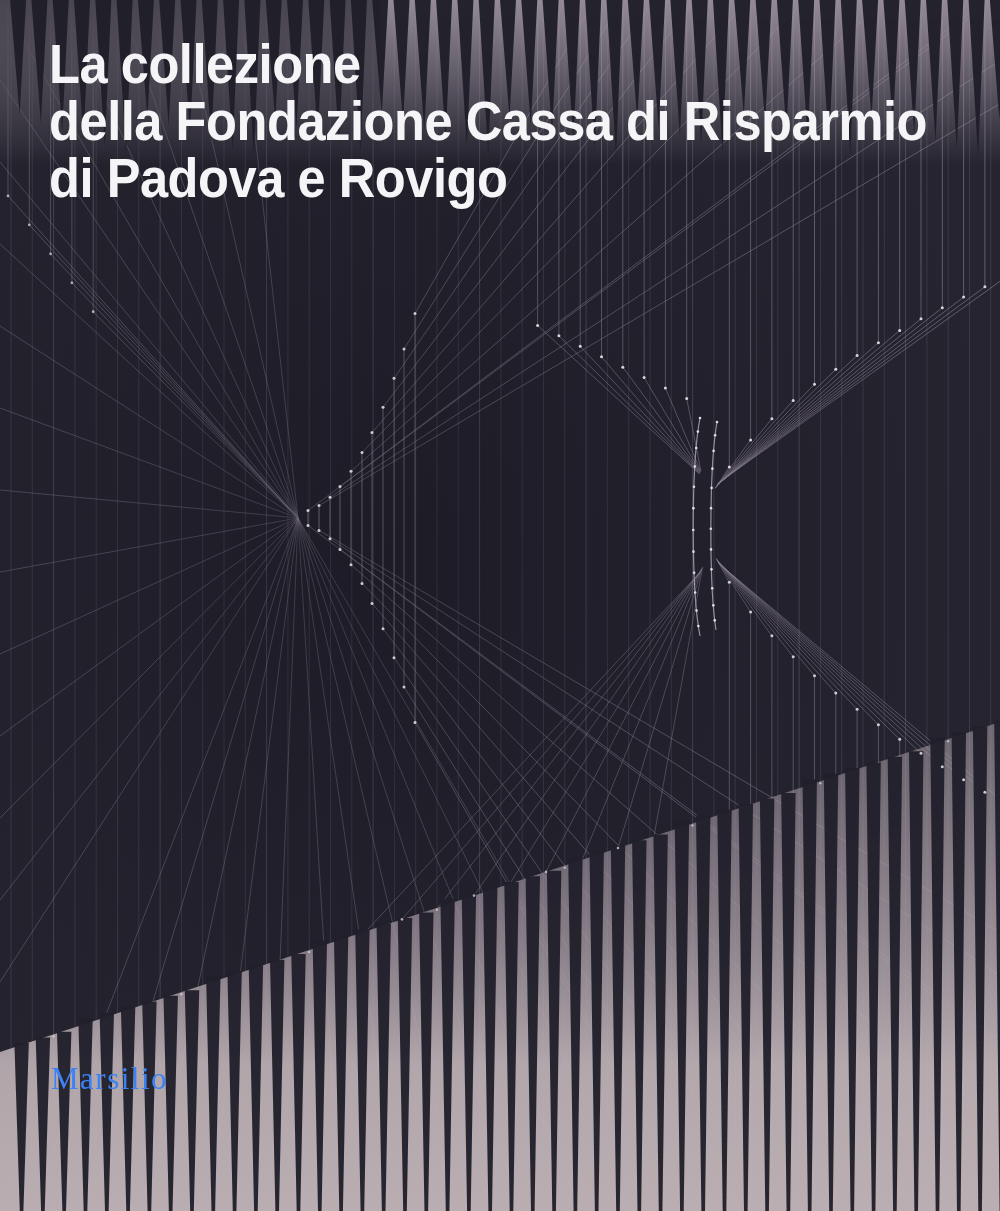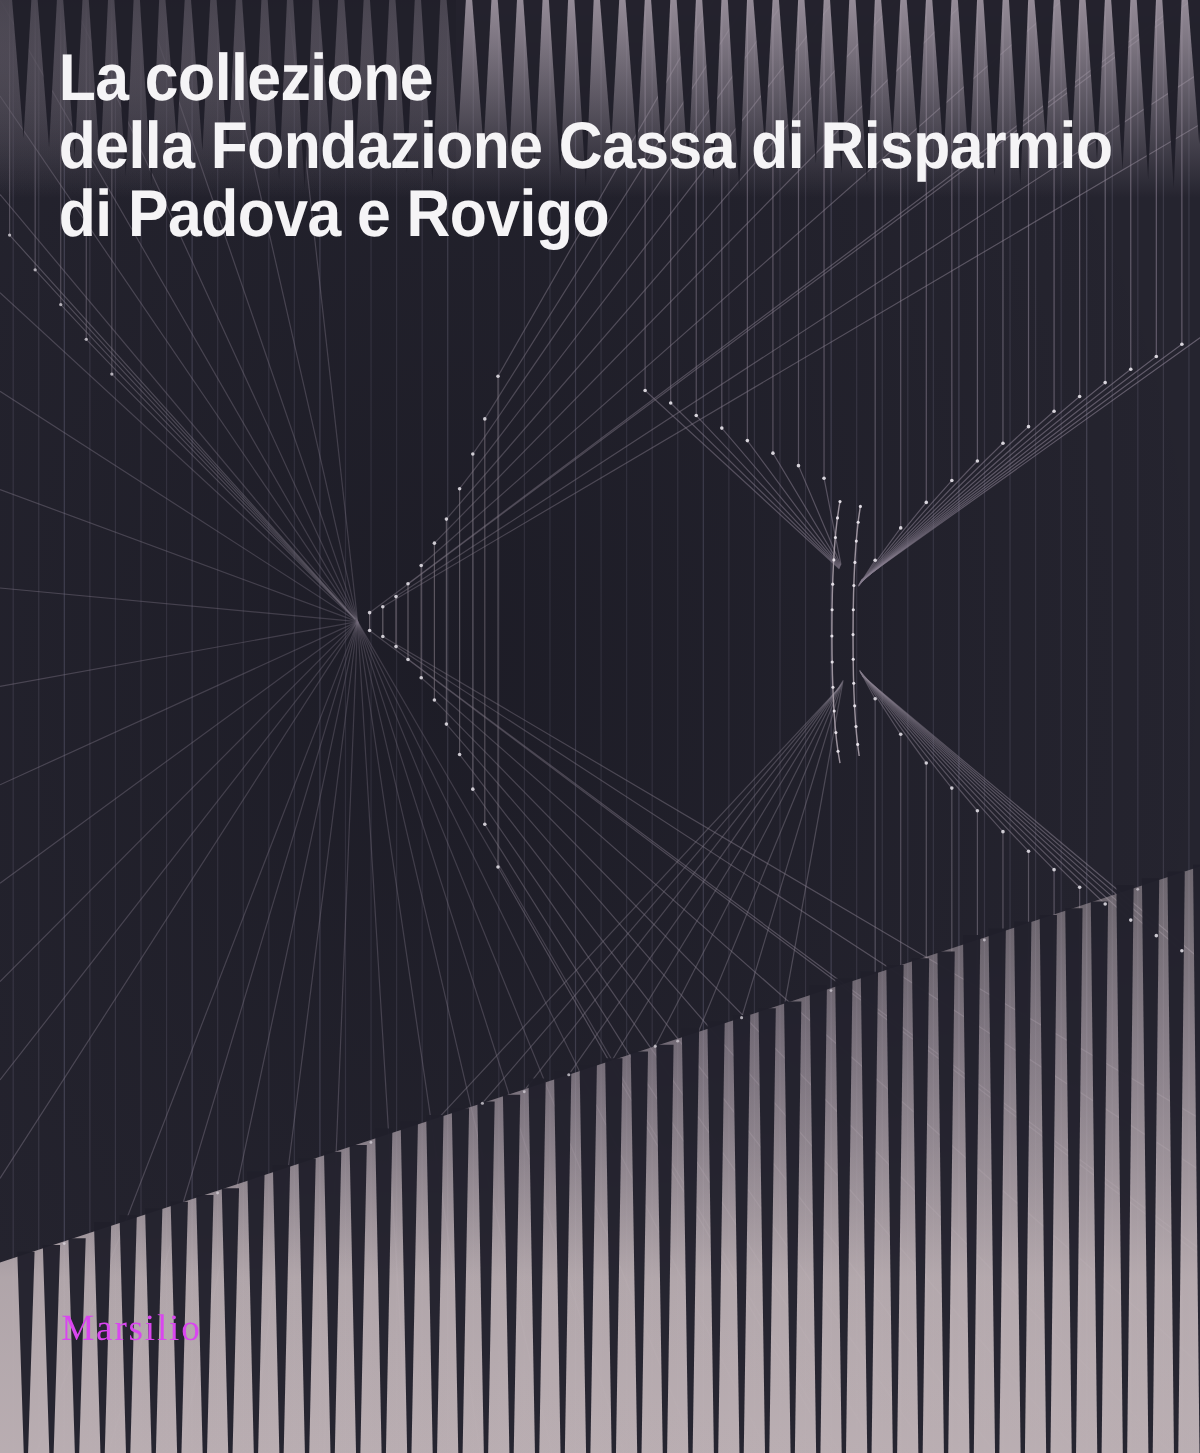--- a/index.html
+++ b/index.html
@@ -19,26 +19,25 @@
     font-weight:bold;
     font-size:55px;line-height:57px;
     letter-spacing:-0.5px;
     transform:scaleX(0.92);
     transform-origin:left top;
     white-space:nowrap;
   }
   .title span{display:block;}
   .publisher{
     position:absolute;left:51px;top:1062px;
-    color:#d946ef;
+    color:#3b82f6;
     font-family:"Liberation Serif", serif;
     font-weight:400;
     font-size:31px;line-height:34px;
     letter-spacing:1.5px;
-    margin-top:28px;
   }
 </style>
 </head>
 <body>
 
 <div class="cover">
   <svg id="art" width="1000" height="1211" viewBox="0 0 1000 1211">
       <defs>
         <linearGradient id="gTopV" x1="0" y1="0" x2="0" y2="1">
           <stop offset="0%" stop-color="#9e94a0" stop-opacity="0.92"></stop>

